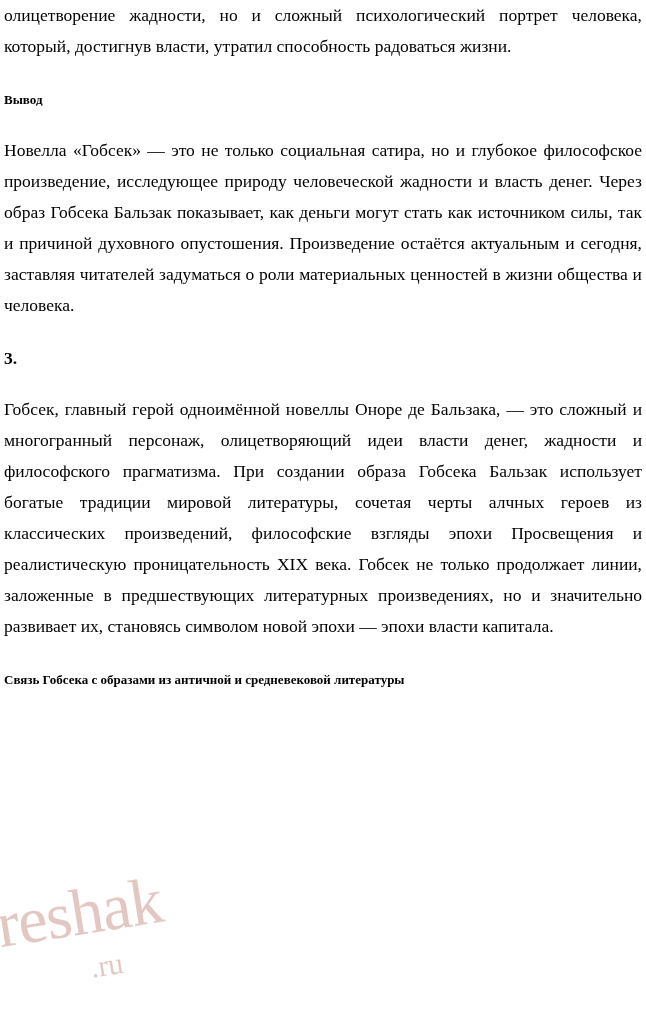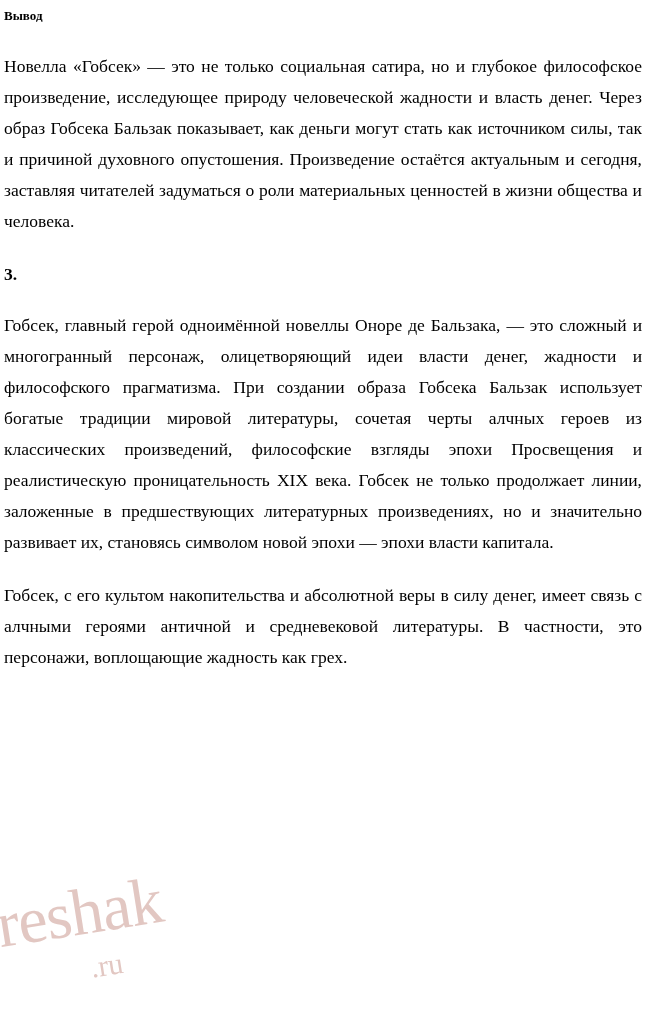--- a/index.html
+++ b/index.html
@@ -88,30 +88,31 @@
     transform: rotate(-9deg);
     transform-origin: left top;
     white-space: nowrap;
   }
 </style>
 </head>
 <body>
 
 <div class="page">
 
+  <p class="body-text spaced">олицетворение жадности, но и сложный психологический портрет человека, который, достигнув власти, утратил способность радоваться жизни.</p>
 
   <h2 class="heading">Вывод</h2>
 
   <p class="body-text spaced">Новелла «Гобсек» — это не только социальная сатира, но и глубокое философское произведение, исследующее природу человеческой жадности и власть денег. Через образ Гобсека Бальзак показывает, как деньги могут стать как источником силы, так и причиной духовного опустошения. Произведение остаётся актуальным и сегодня, заставляя читателей задуматься о роли материальных ценностей в жизни общества и человека.</p>
 
   <div class="num-heading">3.</div>
 
   <p class="body-text spaced">Гобсек, главный герой одноимённой новеллы Оноре де Бальзака, — это сложный и многогранный персонаж, олицетворяющий идеи власти денег, жадности и философского прагматизма. При создании образа Гобсека Бальзак использует богатые традиции мировой литературы, сочетая черты алчных героев из классических произведений, философские взгляды эпохи Просвещения и реалистическую проницательность XIX века. Гобсек не только продолжает линии, заложенные в предшествующих литературных произведениях, но и значительно развивает их, становясь символом новой эпохи — эпохи власти капитала.</p>
 
+  <h2 class="heading justified">Связь Гобсека с образами из античной и средневековой литературы</h2>
 
-  <p class="body-text tight">Гобсек, с его культом накопительства и абсолютной веры в силу денег, имеет связь с алчными героями античной и средневековой литературы. В частности, это персонажи, воплощающие жадность как грех.</p>
 
   <div class="watermark">
     <div class="wm-text">reshak</div>
     <div class="wm-sub">.ru</div>
   </div>
 
 </div>
 
 </body></html>

